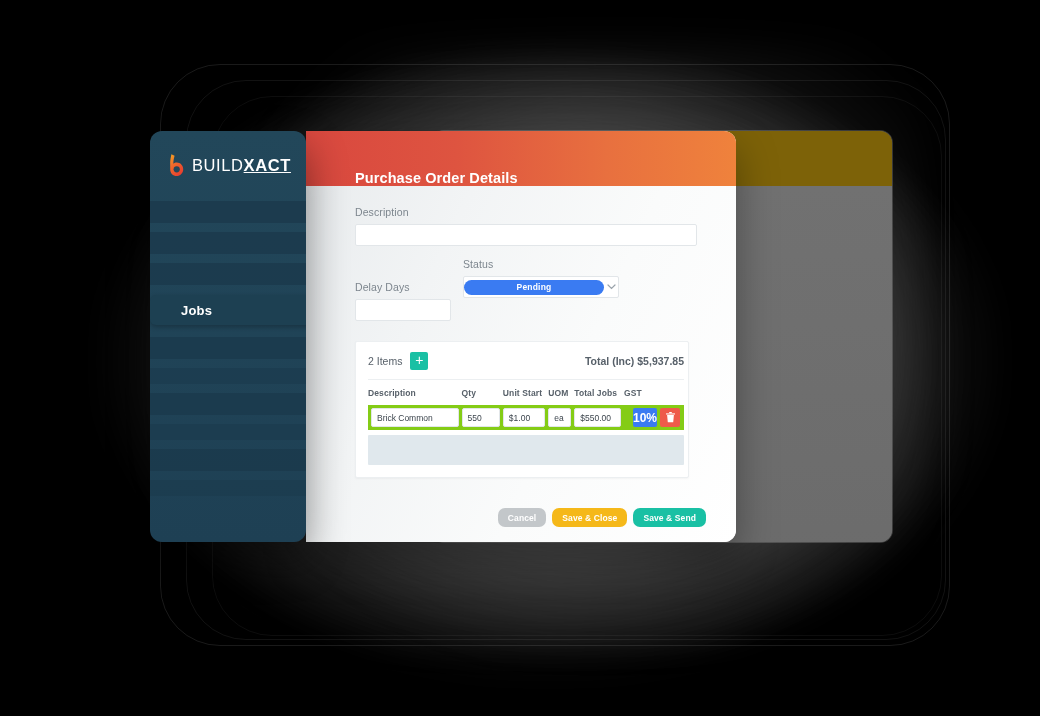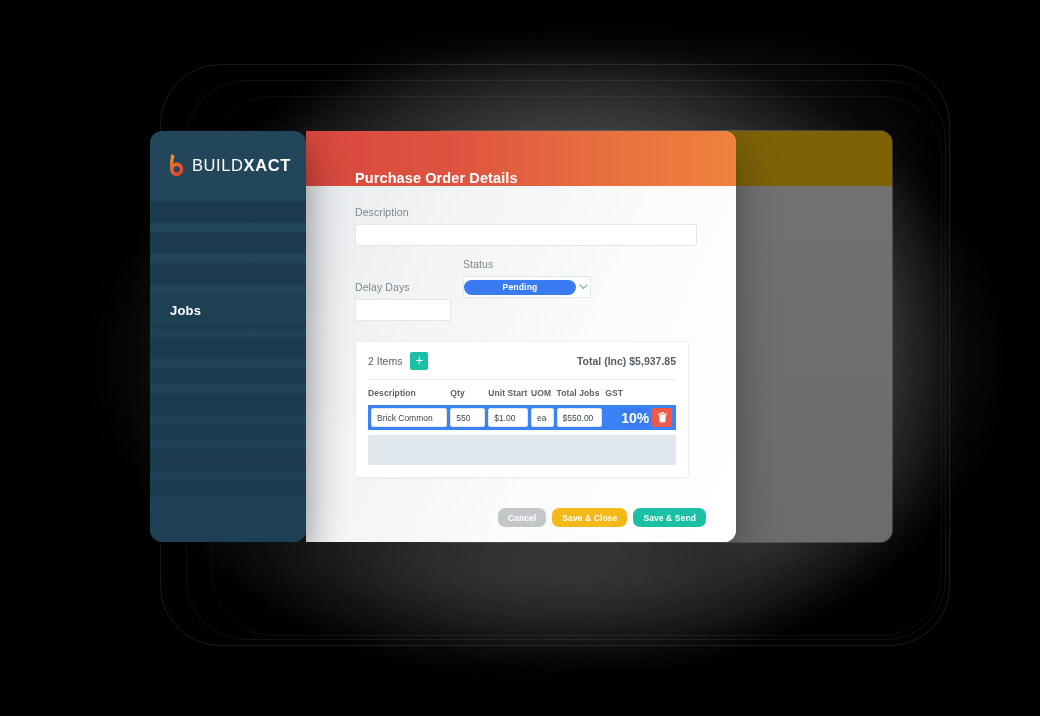--- a/index.html
+++ b/index.html
@@ -119,21 +119,21 @@
   .col-status { width: 136px; margin-right: 0; }
   #start-input, #delay-input { width: 96px; }
 
   #status-control {
     display: flex;
     align-items: center;
     background: #ffffff;
     border: 1px solid #e2e6e9;
     border-radius: 2px;
     height: 22px;
-    width: 128px;
+    width: 156px;
     padding: 0 0;
   }
   #status-pill {
     flex: 1;
     background: #3a7bf2;
     border-radius: 11px;
     height: 15px;
     color: #ffffff;
     font-size: 8.5px;
     font-weight: bold;
@@ -150,21 +150,21 @@
     color: #9aa3ab;
   }
 
   
   #items-panel {
     margin-top: 20px;
     width: 334px;
     background: #ffffff;
     border: 1px solid #eceff1;
     border-radius: 2px;
-    padding: 10px 12px 12px 12px;
+    padding: 10px 4px 12px 12px;
     box-shadow: 0 1px 2px rgba(0,0,0,0.04);
   }
   #items-top {
     display: flex;
     align-items: center;
     justify-content: space-between;
     padding-bottom: 9px;
     border-bottom: 1px solid #eceff1;
   }
   #items-left { display: flex; align-items: center; gap: 8px; }
@@ -193,45 +193,45 @@
   }
   .c-desc  { width: 96px; }
   .c-qty   { width: 42px; }
   .c-unit  { width: 46px; }
   .c-uom   { width: 26px; }
   .c-total { width: 50px; }
   .c-gst   { width: 34px; }
   .c-act   { width: 24px; }
 
   #item-row td { padding: 0; }
-  #item-row { background: #3b82f6; }
+  #item-row { background: #84cc16; }
   .cell-box {
     background: #ffffff;
     border: 1px solid #e2e6e9;
     border-radius: 2px;
     height: 19px;
     font-size: 8.5px;
     color: #3c454d;
     display: flex;
     align-items: center;
     padding: 0 5px;
     margin: 3px 3px 3px 0;
   }
   .cell-box.first { margin-left: 3px; }
   #gst-badge {
     background: #3a7bf2;
     color: #ffffff;
-    font-size: 14px;
+    font-size: 12px;
     font-weight: bold;
     height: 19px;
     border-radius: 2px;
     display: flex;
     align-items: center;
     justify-content: center;
-    margin: 3px 3px 3px 16px;
+    margin: 3px 3px 3px 9px;
     cursor: pointer;
   }
   #delete-item-button {
     background: #ee5a4a;
     border-radius: 2px;
     height: 19px;
     width: 20px;
     display: flex;
     align-items: center;
     justify-content: center;
@@ -287,39 +287,39 @@
     padding-left: 17px;
     gap: 5px;
   }
   #logo-mark { width: 20px; height: 24px; display: block; }
   #logo-text {
     color: #ffffff;
     font-size: 16.5px;
     letter-spacing: 0.6px;
     font-weight: 300;
   }
-  #logo-text b { font-weight: bold; }
+  #logo-text b { font-weight: bold; text-decoration: underline; }
 
   .nav-band {
     height: 22px;
     background: #1b3a4c;
     margin-bottom: 9px;
     opacity: 0.85;
   }
   #nav-bands-top { padding-top: 2px; }
   #nav-active {
     margin: 10px 0 12px 0;
     height: 30px;
     width: 173px;
     background: #1d4052;
     border-radius: 6px;
     box-shadow: 0 2px 5px rgba(0,0,0,0.25);
     display: flex;
     align-items: center;
-    padding-left: 20px;
+    padding-left: 31px;
   }
   #nav-active-label {
     color: #ffffff;
     font-size: 13px;
     font-weight: bold;
     letter-spacing: 0.2px;
   }
   .nav-band.thin { height: 16px; opacity: 0.6; }
 </style>
 </head>

